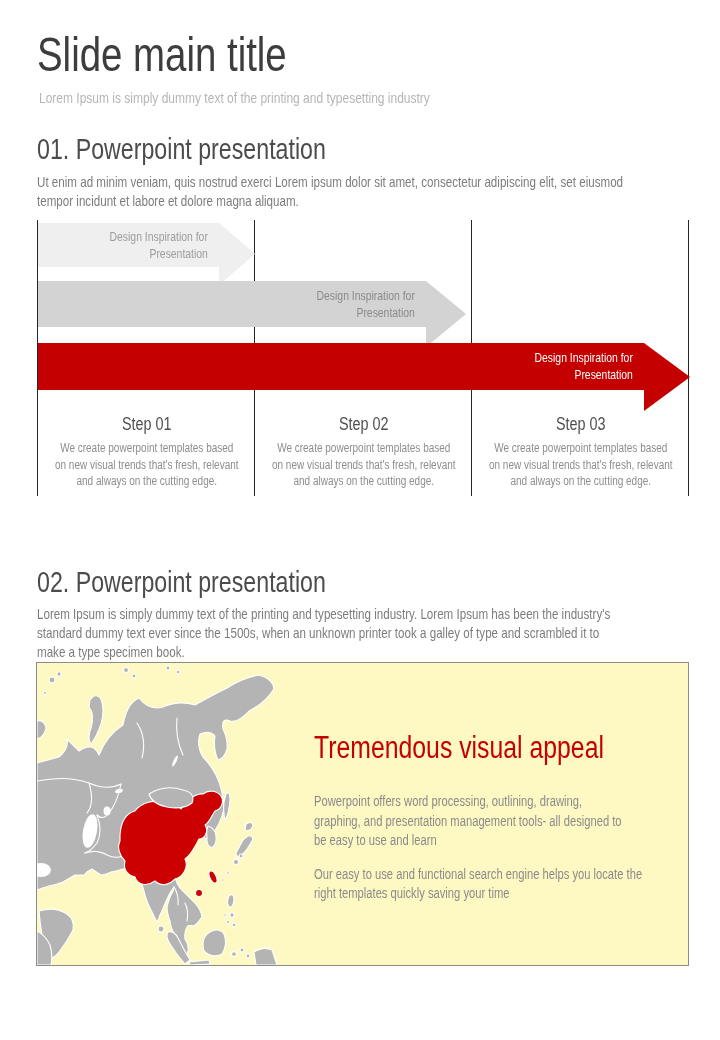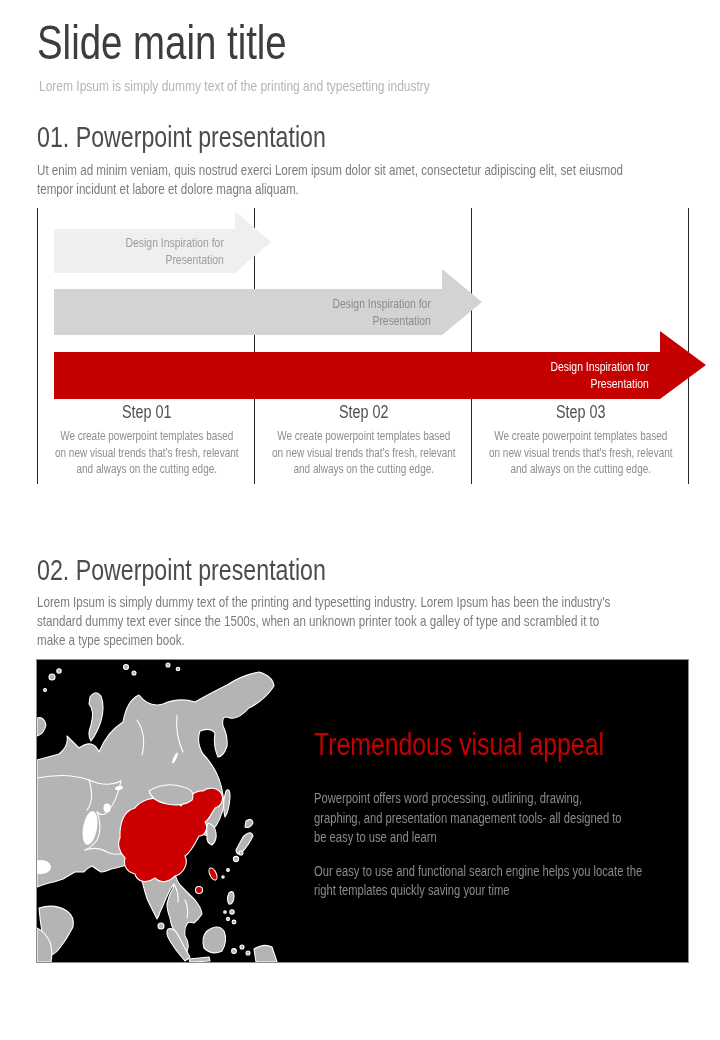--- a/index.html
+++ b/index.html
@@ -1,39 +1,39 @@
 <!DOCTYPE html>
 <html style="--accent-red: #c40000; --map-red: #cc0000; --arrow-light: #efefef; --arrow-mid: #d3d3d3; --line-dark: #262626; --land-gray: #b4b4b4; --card-border: #8c8c8c;"><head>
 <meta charset="utf-8">
 <style>
   html,body{margin:0;padding:0;background:#ffffff;}
   body{width:720px;height:1040px;overflow:hidden;font-family:"Liberation Sans",sans-serif;
        -webkit-font-smoothing:antialiased;}
-  .page{padding:18px 31px 0 37px;box-sizing:border-box;width:720px;height:816px;}
+  .page{padding:30px 31px 0 37px;box-sizing:border-box;width:720px;height:816px;}
 
   
   .cx{transform:scaleX(.8);transform-origin:0 0;width:125%;}
   .cxr{transform:scaleX(.8);transform-origin:100% 0;width:125%;margin-left:-25%;}
 
   h1{font-size:48px;font-weight:400;color:#3d3d3d;margin:0;line-height:1.05;}
   .subtitle{font-size:15px;color:#b5b5b5;margin:9px 0 0 2px;line-height:1.2;}
   h2{font-size:29px;font-weight:400;color:#4c4c4c;margin:0;line-height:1.15;}
   .sec-body{font-size:14.5px;line-height:19px;color:#7c7c7c;margin:6px 0 0;white-space:pre-line;}
   .sec1{margin-top:26px;}
   .sec2{margin-top:70px;}
 
   
   .diagram{margin-top:9px;position:relative;display:flex;height:276px;
            border-left:1px solid var(--line-dark,#262626);}
   .dcol{width:217.3px;border-right:1px solid var(--line-dark,#262626);position:relative;}
   .step{position:absolute;bottom:6px;left:10px;right:9px;text-align:center;}
   .step-title{font-size:18px;color:#4f4f4f;margin-bottom:5px;line-height:1.1;}
   .step-desc{font-size:12.5px;line-height:16.5px;color:#8d8d8d;white-space:pre-line;}
 
-  .arrow{position:absolute;left:16px;display:flex;align-items:flex-end;}
+  .arrow{position:absolute;left:0;display:flex;align-items:flex-start;}
   .abody{position:relative;}
   .ahead{width:0;height:0;}
   .arrow-1{top:3px;}
   .arrow-1 .abody{width:181px;height:44px;background:var(--arrow-light,#efefef);}
   .arrow-1 .ahead{border-top:31px solid transparent;border-bottom:31px solid transparent;
                   border-left:36px solid var(--arrow-light,#efefef);}
   .arrow-2{top:61px;}
   .arrow-2 .abody{width:388px;height:46px;background:var(--arrow-mid,#d3d3d3);}
   .arrow-2 .ahead{border-top:33px solid transparent;border-bottom:33px solid transparent;
                   border-left:40px solid var(--arrow-mid,#d3d3d3);}
@@ -42,22 +42,22 @@
   .arrow-3 .ahead{border-top:34px solid transparent;border-bottom:34px solid transparent;
                   border-left:46px solid var(--accent-red,#c40000);}
   .arrow-label{position:absolute;right:11px;top:50%;
                transform:translateY(-50%) scaleX(.8);transform-origin:100% 50%;
                font-size:13px;line-height:17px;text-align:right;white-space:pre-line;}
   .arrow-1 .arrow-label{color:#9c9c9c;}
   .arrow-2 .arrow-label{color:#8a8a8a;}
   .arrow-3 .arrow-label{color:#ffffff;}
 
   
-  .card{margin-top:9px;margin-left:-1px;width:653px;height:304px;box-sizing:border-box;
-        border:1px solid var(--card-border,#8c8c8c);position:relative;overflow:hidden;background:#000000;}
+  .card{margin-top:0;margin-left:-1px;width:653px;height:304px;box-sizing:border-box;
+        border:1px solid var(--card-border,#8c8c8c);position:relative;overflow:hidden;background:#fef9c3;}
   .card svg{position:absolute;left:0;top:0;display:block;}
   .card-text{position:absolute;left:277px;top:68px;right:18px;}
   .card-h{font-size:31px;font-weight:400;color:var(--accent-red,#c40000);margin:0;line-height:1.1;}
   .card-p{font-size:14px;line-height:19.5px;color:#8a8a8a;margin:0;white-space:pre-line;}
   .card-p.first{margin-top:27px;}
   .card-p.second{margin-top:14px;}
 </style>
 </head>
 <body>
 

